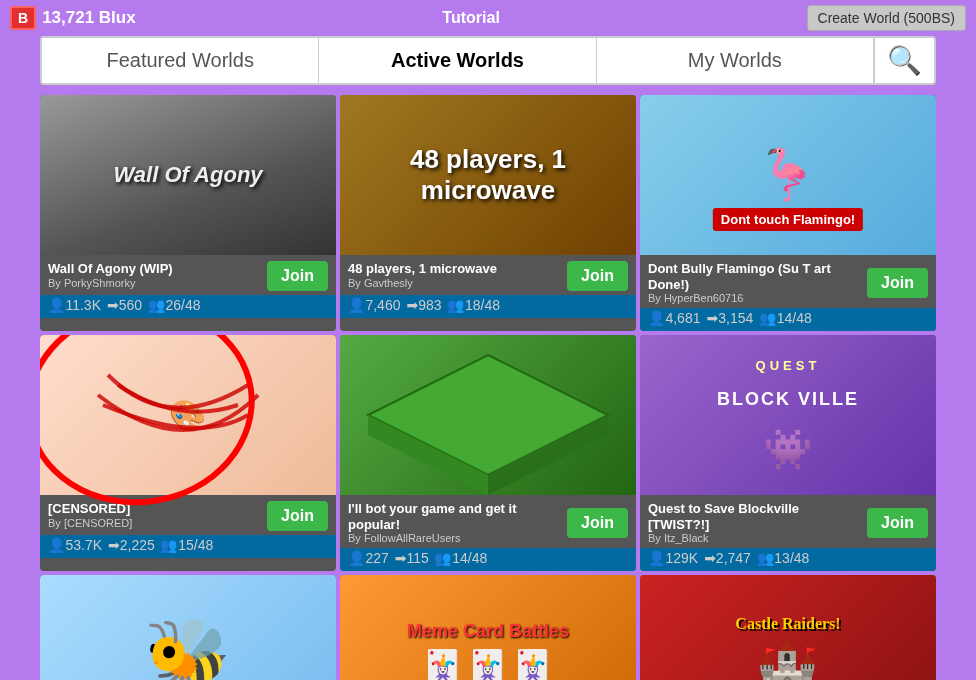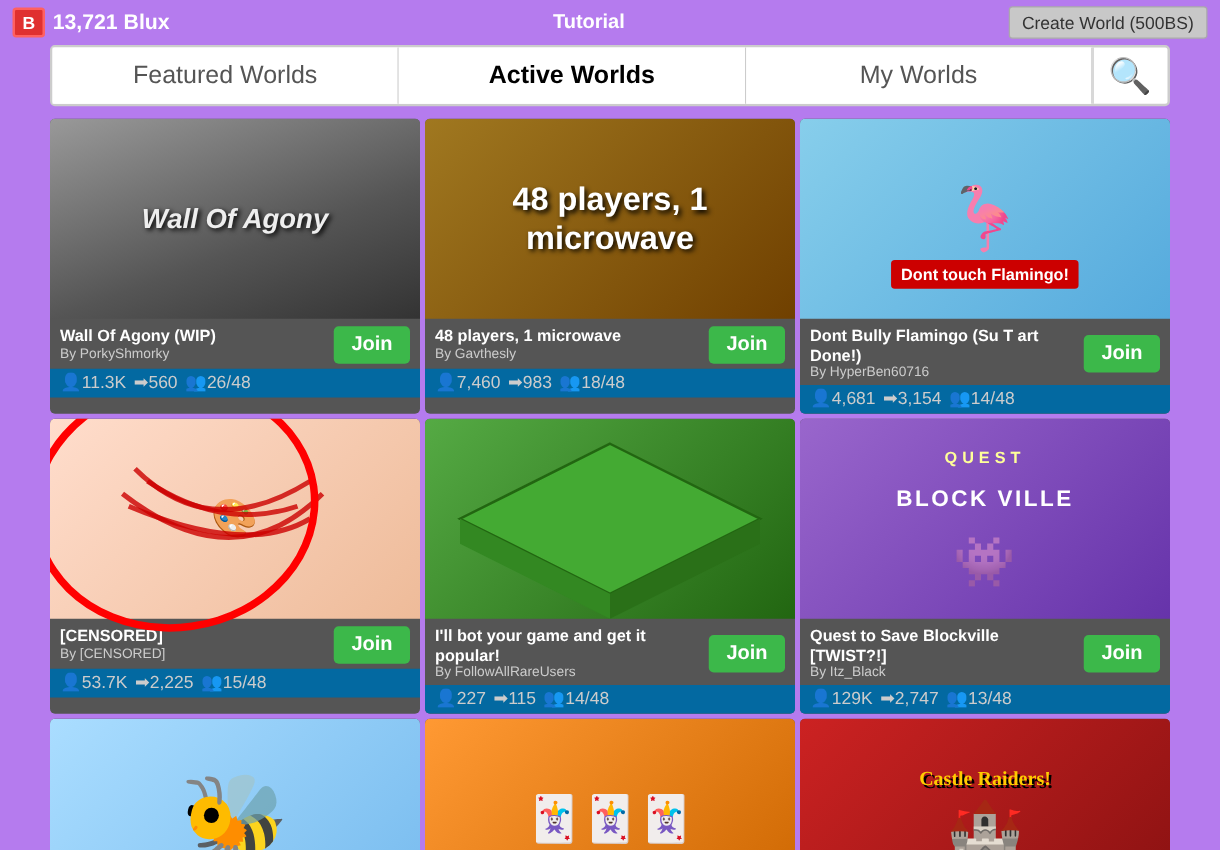--- a/index.html
+++ b/index.html
@@ -315,20 +315,21 @@
         <span class="stat">👥13/48</span>
       </div>
     </div>
     <div class="world-card">
       <div class="world-thumb-bg" style="background: linear-gradient(135deg, rgb(170, 221, 255), rgb(119, 187, 238)); display: flex; align-items: center; justify-content: center;">
         <div style="font-size: 70px;">🐝</div>
       </div>
     </div>
     <div class="world-card">
       <div class="world-thumb-bg" style="background: linear-gradient(135deg, rgb(255, 153, 51), rgb(204, 102, 0)); display: flex; flex-direction: column; align-items: center; justify-content: center; gap: 6px;">
+        <div style="color: rgb(255, 51, 51); font-size: 18px; font-weight: bold; text-shadow: rgb(0, 0, 0) 1px 1px 2px;">Meme Card Battles</div>
         <div style="font-size: 36px; display: flex; gap: 4px;">🃏🃏🃏</div>
       </div>
     </div>
     <div class="world-card">
       <div class="world-thumb-bg" style="background: linear-gradient(135deg, rgb(204, 34, 34), rgb(136, 17, 17)); display: flex; flex-direction: column; align-items: center; justify-content: center; gap: 4px;">
         <div style="font-family: cursive; color: rgb(255, 204, 0); font-size: 16px; font-weight: bold; text-shadow: rgb(0, 0, 0) 2px 2px 0px;">Castle Raiders!</div>
         <div style="font-size: 50px;">🏰</div>
       </div>
     </div>
   </div>

